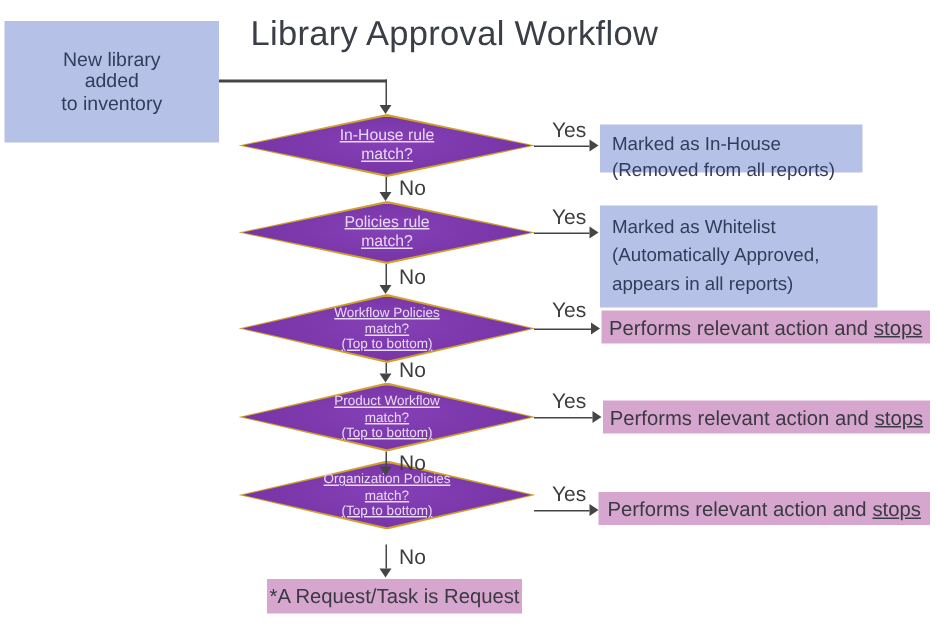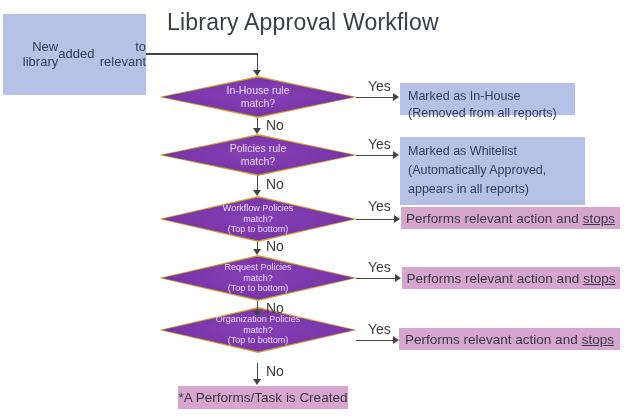--- a/index.html
+++ b/index.html
@@ -11,33 +11,33 @@
   .abs{position:absolute;}
   
   .title{
     left:167px;top:9px;font-size:23px;font-weight:500;
     color:var(--title_text,#3a3e47);letter-spacing:.2px;white-space:nowrap;
   }
   
   .start-box{
     left:3px;top:14px;width:143px;height:81px;
     background:var(--box_blue,#b5c1e6);color:var(--box_blue_text,#323d5c);
-    display:flex;flex-direction:row;justify-content:center;align-items:center;
+    display:flex;flex-direction:column;justify-content:center;align-items:center;
     font-size:13px;line-height:14.5px;text-align:right;font-weight:500;
   }
   
   .diamond{left:159px;width:198px;}
   .d-outer,.d-inner,.d-text{position:absolute;}
   .d-outer{inset:0;background:var(--diamond_border_gold,#cfa02c);
     clip-path:polygon(50% 0,100% 50%,50% 100%,0 50%);}
   .d-inner{inset:1.5px 3px;
     background:radial-gradient(ellipse at 50% 45%, #8440b5 0%, var(--diamond_purple,#7734a6) 75%);
     clip-path:polygon(50% 0,100% 50%,50% 100%,0 50%);}
   .d-text{inset:0;display:flex;flex-direction:column;justify-content:center;align-items:center;
-    color:var(--diamond_text,#ead9f5);text-align:center;font-weight:500;}
+    color:var(--diamond_text,#ead9f5);text-align:center;font-weight:500;text-decoration:underline;}
   .d-2line{font-size:10.5px;line-height:13px;}
   .d-3line{font-size:9px;line-height:10.5px;}
   
   .blue-box{
     background:var(--box_blue,#b5c1e6);color:var(--box_blue_text,#323d5c);
     font-size:12.5px;font-weight:500;padding:5px 8px;box-sizing:border-box;
   }
   .blue-box div{white-space:nowrap;}
   .pink-box{
     background:var(--box_pink,#d6a6cf);color:var(--box_pink_text,#3a3a42);
@@ -58,21 +58,21 @@
 </head>
 <body>
 
 <div class="canvas">
 
   <div class="abs title">Library Approval Workflow</div>
 
   <div class="abs start-box">
     <div>New library</div>
     <div>added</div>
-    <div>to relevant</div>
+    <div>to inventory</div>
   </div>
 
   <div class="abs hl" style="left:146px;top:53px;width:112px;"></div>
   <div class="abs vl" style="left:256.5px;top:53px;height:17px;"></div>
   <div class="abs ah-d" style="left:253px;top:70px;"></div>
 
   <div class="abs diamond" style="top:76px;height:42px;">
     <div class="d-outer"></div>
     <div class="d-inner"></div>
     <div class="d-text d-2line">
@@ -97,21 +97,21 @@
       <div>Workflow Policies</div>
       <div>match?</div>
       <div>(Top to bottom)</div>
     </div>
   </div>
 
   <div class="abs diamond" style="top:255px;height:46px;">
     <div class="d-outer"></div>
     <div class="d-inner"></div>
     <div class="d-text d-3line">
-      <div>Request Policies</div>
+      <div>Product Workflow</div>
       <div>match?</div>
       <div>(Top to bottom)</div>
     </div>
   </div>
 
   <div class="abs diamond" style="top:307px;height:46px;">
     <div class="d-outer"></div>
     <div class="d-inner"></div>
     <div class="d-text d-3line">
       <div>Organization Policies</div>
@@ -180,16 +180,16 @@
     <span>Performs relevant action and</span>
       <span class="u">stops</span>
   </div>
 
   <div class="abs pink-box" style="left:399px;top:328px;width:221px;height:22px;">
     <span>Performs relevant action and</span>
       <span class="u">stops</span>
   </div>
 
   <div class="abs pink-box" style="left:178px;top:386px;width:170px;height:23px;">
-    <span>*A Performs/Task is Created</span>
+    <span>*A Request/Task is Request</span>
   </div>
 
 </div>
 
 </body></html>

